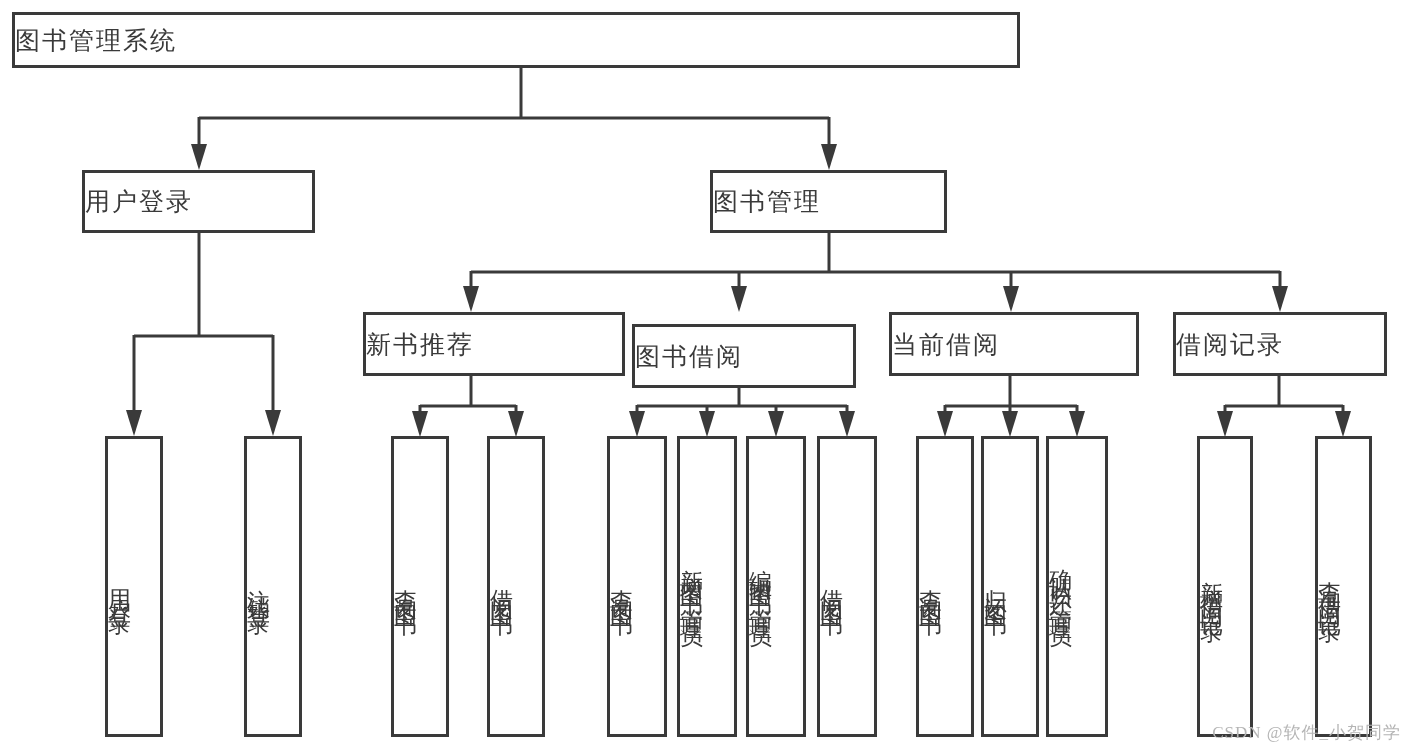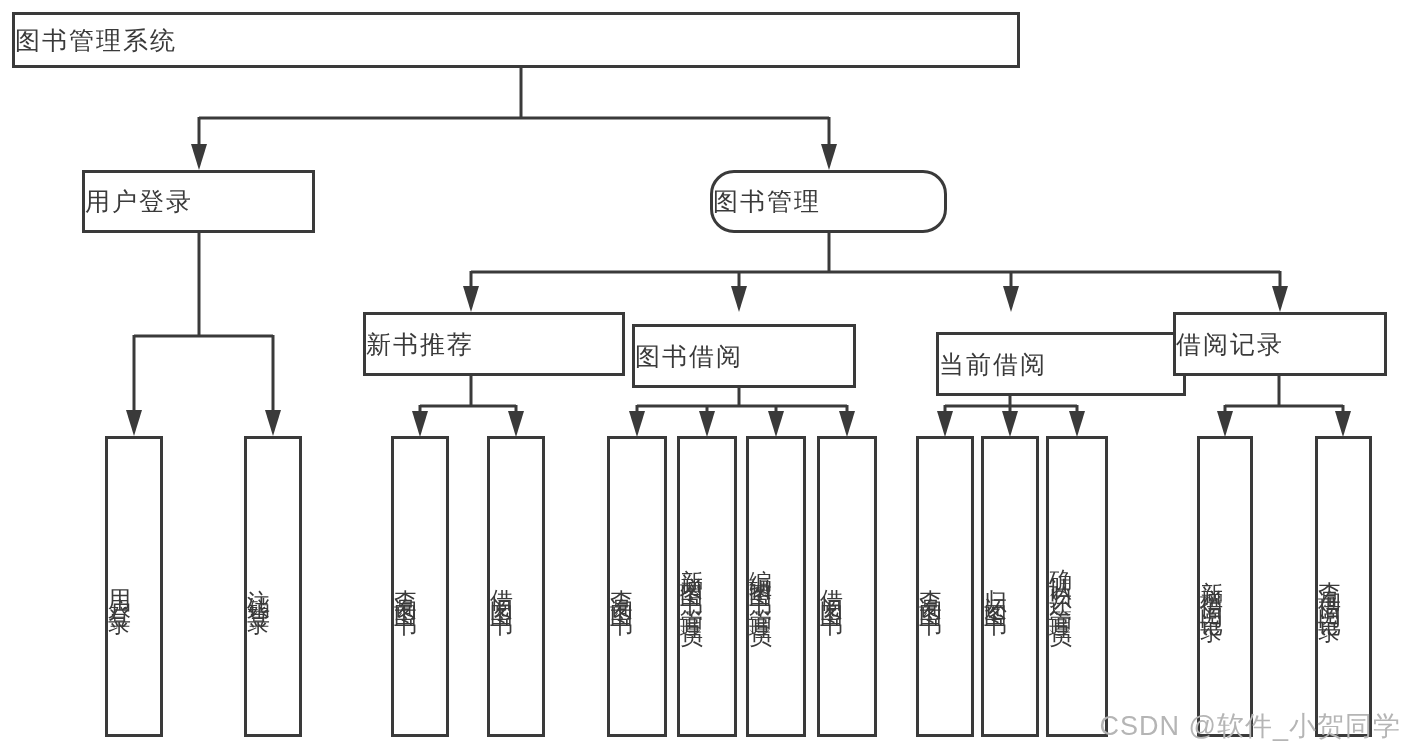--- a/index.html
+++ b/index.html
@@ -30,50 +30,51 @@
     writing-mode:vertical-rl;
     font-size:23px;
     letter-spacing:8px;
     line-height:1;
     color:#3a3a3a;
   }
   
   #n-root{left:12px;top:12px;width:1008px;height:56px;}
   
   #n-user-login{left:82px;top:170px;width:233px;height:63px;}
-  #n-book-mgmt{left:710px;top:170px;width:237px;height:63px;border-radius:24px;}
+  #n-book-mgmt{left:710px;top:170px;width:237px;height:63px;}
   
   .sec{top:312px;height:64px;}
   #n-sec0{left:363px;width:262px;}
   #n-sec1{left:632px;width:224px;margin-top:12px;}
-  #n-sec2{left:936px;width:250px;margin-top:20px;}
+  #n-sec2{left:889px;width:250px;}
   #n-sec3{left:1173px;width:214px;}
   
   .leaf{top:436px;height:301px;}
   #lf-a0{left:105px;width:58px;}
   #lf-a1{left:244px;width:58px;}
   #lf-b0{left:391px;width:58px;}
   #lf-b1{left:487px;width:58px;}
   #lf-c0{left:607px;width:60px;}
   #lf-c1{left:677px;width:60px;}
   #lf-c2{left:746px;width:60px;}
   #lf-c3{left:817px;width:60px;}
   #lf-d0{left:916px;width:58px;}
   #lf-d1{left:981px;width:58px;}
   #lf-d2{left:1046px;width:62px;}
   #lf-e0{left:1197px;width:56px;}
   #lf-e1{left:1315px;width:57px;}
   #watermark{
     position:absolute;
     right:4px;bottom:3px;
-    font-size:27px;
+    font-size:17px;
     letter-spacing:1px;
     color:#b5b5b5;
     z-index:5;
     white-space:nowrap;
+    font-family:Liberation Serif, serif;
   }
 </style>
 </head>
 <body>
 
 <div id="canvas">
 
   <svg id="connectors" width="1405" height="747" viewBox="0 0 1405 747" xmlns="http://www.w3.org/2000/svg">
     <g stroke="#3a3a3a" stroke-width="3" fill="none">
 

